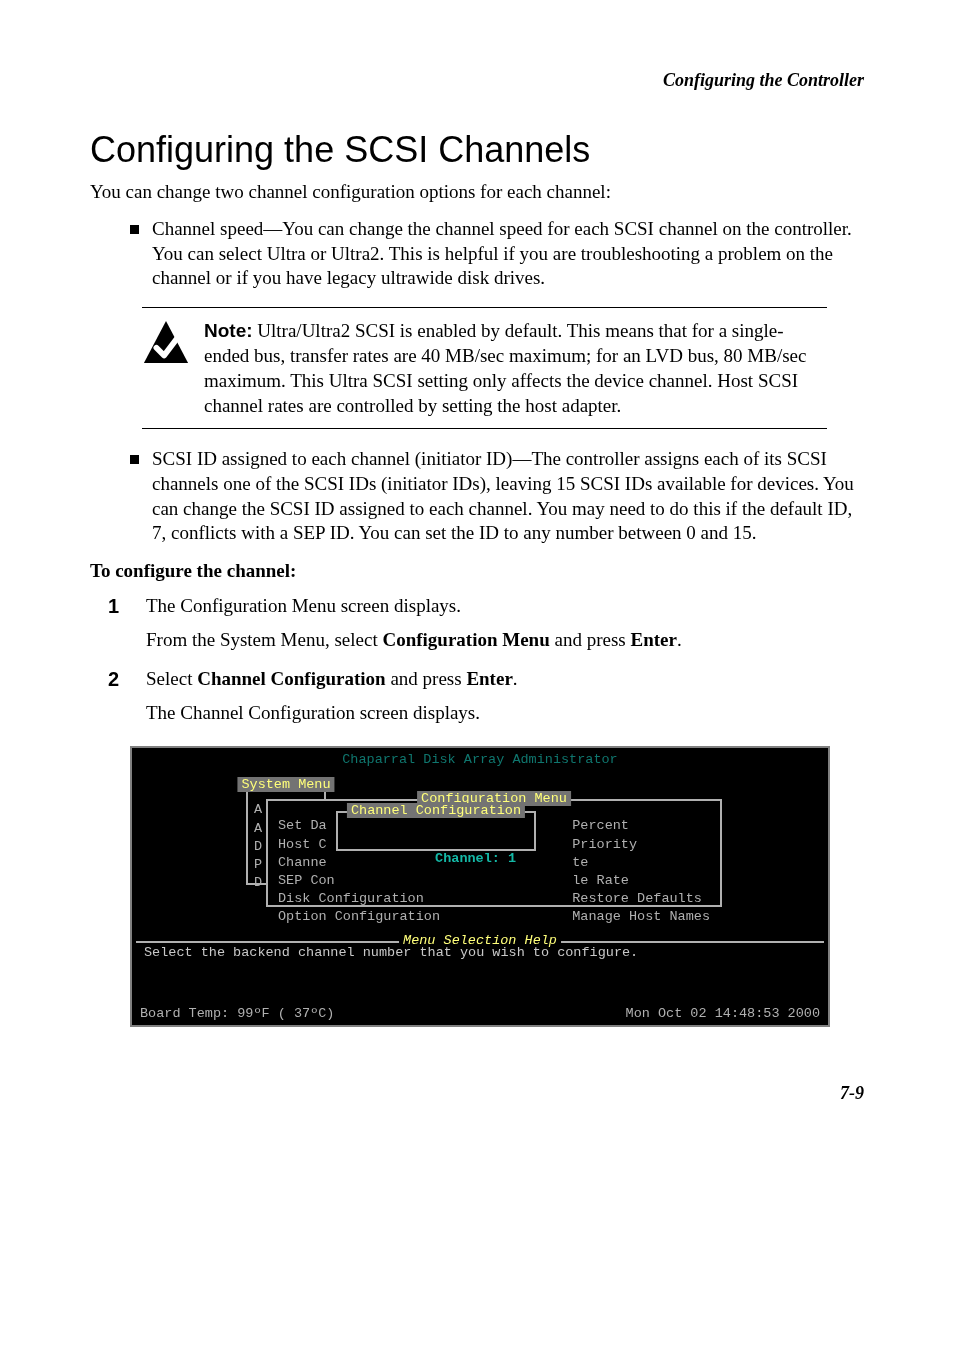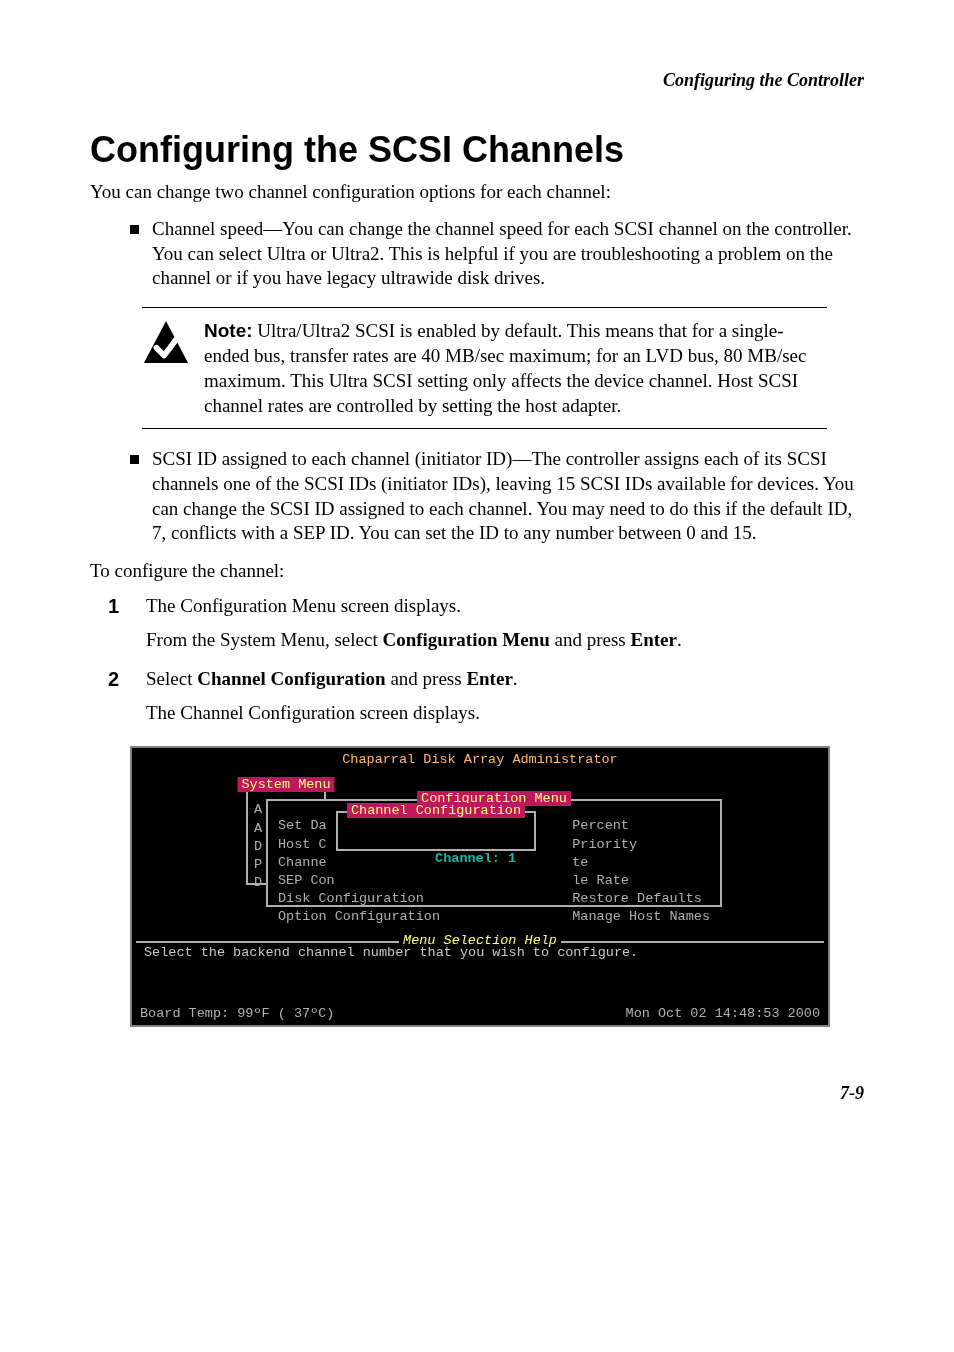--- a/index.html
+++ b/index.html
@@ -15,21 +15,21 @@
   }
   .header-right {
     text-align: right;
     font-style: italic;
     font-weight: bold;
     font-size: 18px;
     margin-bottom: 38px;
   }
   h1 {
     font-family: Arial, Helvetica, sans-serif;
-    font-weight: bold;
+    font-weight: normal;
     font-size: 36px;
     margin: 0 0 10px 0;
   }
   .intro {
     font-size: 19px;
     margin: 6px 0 14px 0;
   }
   ul.bullets {
     list-style: none;
     padding: 0;
@@ -75,21 +75,21 @@
   }
   .note-text {
     font-size: 19px;
     line-height: 1.32;
   }
   .note-label {
     font-family: Arial, Helvetica, sans-serif;
     font-weight: bold;
   }
   .subhead {
-    font-weight: normal;
+    font-weight: bold;
     font-size: 19px;
     margin: 10px 0 10px 0;
   }
   ol.steps {
     list-style: none;
     padding: 0;
     margin: 0;
     counter-reset: step;
   }
   ol.steps > li {
@@ -124,40 +124,40 @@
     font-size: 13.5px;
     color: #cfcfcf;
     background: #000;
     border: 2px solid #808080;
     position: relative;
     box-sizing: border-box;
     padding: 2px 4px;
   }
   .term-top {
     text-align: center;
-    color: #fdba74;
+    color: #0f766e;
     padding: 2px 0 10px 0;
   }
   .layer-box {
     position: relative;
     margin: 0 56px 14px 110px;
     height: 150px;
   }
   .dbox {
     position: absolute;
     border: 2px double #b0b0b0;
     background: #000;
     box-sizing: border-box;
   }
   .dbox .title {
     position: absolute;
     top: -10px;
     left: 50%;
     transform: translateX(-50%);
-    background: #be185d;
+    background: #737373;
     padding: 0 4px;
     color: #ffff7a;
     white-space: nowrap;
   }
   .sysmenu {
     left: 0;
     top: 8px;
     width: 80px;
     height: 100px;
     padding: 6px 6px;

